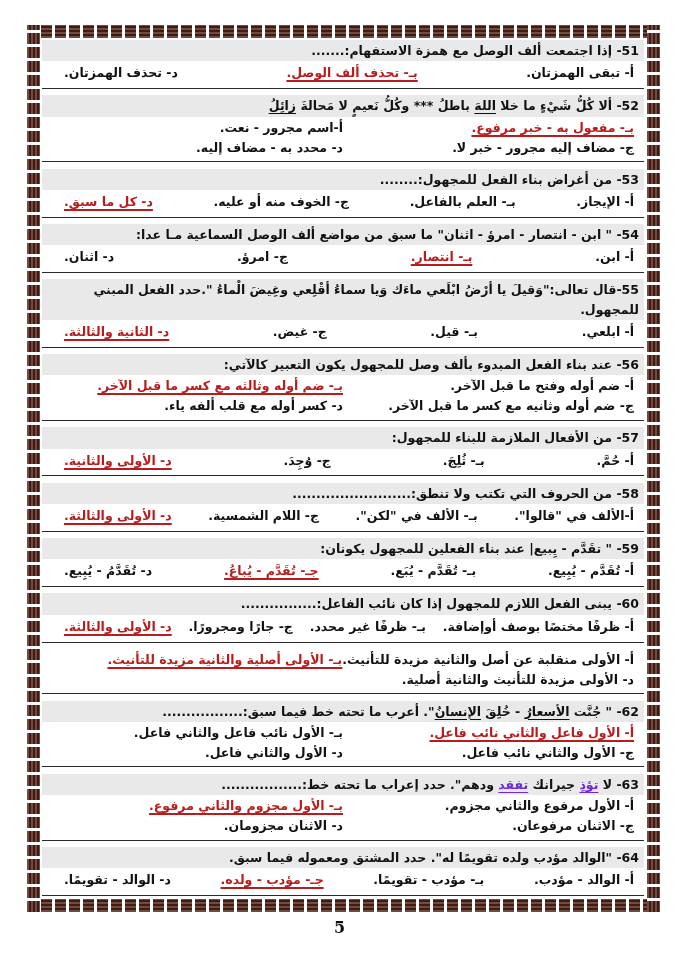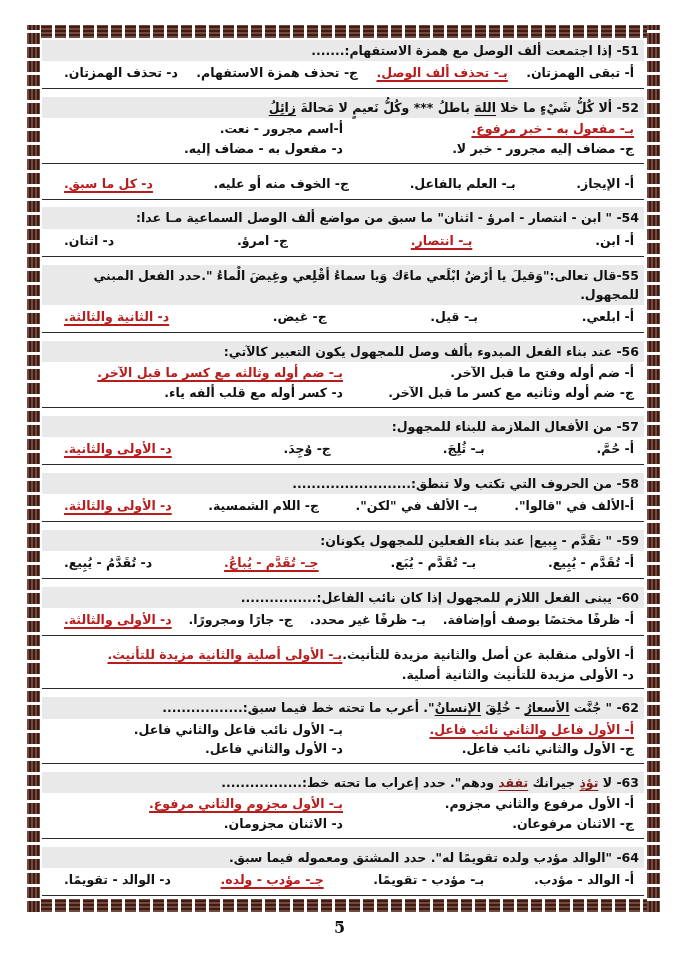--- a/index.html
+++ b/index.html
@@ -41,55 +41,55 @@
     display:flex;justify-content:space-between;align-items:baseline;
     padding:3px 10px 4px 22px;font-size:12.5px;line-height:1.5;
   }
   .opt-grid{
     display:grid;grid-template-columns:1fr 1fr;row-gap:1px;
     padding:2px 10px 3px 10px;font-size:12.5px;line-height:1.5;
   }
   .opt{white-space:nowrap;}
   .correct{color:#b91c1c;text-decoration:underline;text-underline-offset:3px;text-decoration-thickness:1.5px;}
   .u{text-decoration:underline;text-underline-offset:3px;}
-  .red{color:#7f1d1d;text-align:center;}
+  .red{color:#6d28d9;text-align:center;}
   .page-number{
     position:absolute;left:0;right:0;top:918px;text-align:center;
     font-size:16px;color:#111;
     font-family:"DejaVu Serif",serif;font-weight:bold;
   }
 </style>
 </head>
 <body>
 
 <div class="frame frame-h frame-top"></div>
 <div class="frame frame-h frame-bottom"></div>
 <div class="frame frame-v frame-left"></div>
 <div class="frame frame-v frame-right"></div>
 
 <div class="content">
     <div class="question-block">
       <div class="q-header">51- إذا اجتمعت ألف الوصل مع همزة الاستفهام:.......</div>
       <div class="opt-row">
         <div class="opt">أ- تبقى الهمزتان.</div>
         <div class="opt correct">بـ- تحذف ألف الوصل.</div>
-        <div class="opt">ج- تحذف همزة الاستفهام.</div>
         <div class="opt">د- تحذف الهمزتان.</div>
       </div>
     </div>
     <div class="question-block">
       <div class="q-header">52- ألا كُلُّ شَيْءٍ ما خلا <span class="u">اللهَ</span> باطلُ *** وكُلُّ نَعيمٍ لا مَحالةَ <span class="u">زائِلُ</span></div>
       <div class="opt-grid">
         <div class="opt correct">بـ- مفعول به - خبر مرفوع.</div>
         <div class="opt">أ-اسم مجرور - نعت.</div>
         <div class="opt">ج- مضاف إليه مجرور - خبر لا.</div>
-        <div class="opt">د- مفعول به - مضاف إليه.</div>
+        <div class="opt">د- محدد به - مضاف إليه.</div>
       </div>
     </div>
     <div class="question-block">
+      <div class="q-header">53- من أغراض بناء الفعل للمجهول:........</div>
       <div class="opt-row">
         <div class="opt">أ- الإيجاز.</div>
         <div class="opt">بـ- العلم بالفاعل.</div>
         <div class="opt">ج- الخوف منه أو عليه.</div>
         <div class="opt correct">د- كل ما سبق.</div>
       </div>
     </div>
     <div class="question-block">
       <div class="q-header">54- " ابن - انتصار - امرؤ - اثنان" ما سبق من مواضع ألف الوصل السماعية مـا عدا:</div>
       <div class="opt-row">

